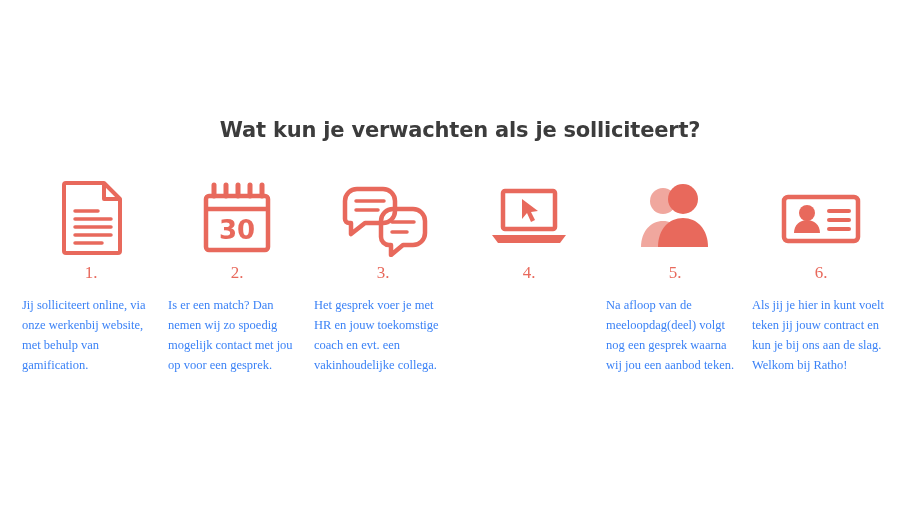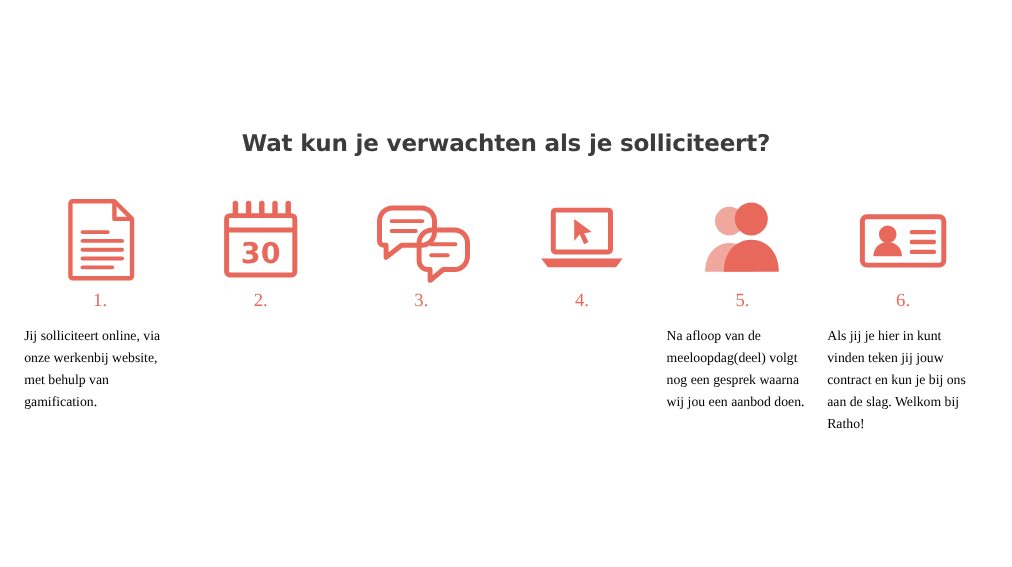--- a/index.html
+++ b/index.html
@@ -56,21 +56,21 @@
   .step-num {
     margin-top: 6px;
     text-align: center;
     color: #e8695c;
     font-family: "Liberation Serif", serif;
     font-size: 17px;
     font-weight: normal;
   }
   .step-text {
     margin-top: 12px;
-    color: #000000;
+    color: #3b82f6;
     font-family: "Liberation Serif", serif;
     font-size: 12.5px;
     line-height: 20px;
     text-align: left;
   }
   .step:nth-child(1) .step-text,
   .step:nth-child(1) .step-num { }
 </style>
 </head>
 <body>
@@ -108,38 +108,40 @@
             <line x1="40" y1="8" x2="40" y2="19"></line>
             <line x1="52" y1="8" x2="52" y2="19"></line>
             <line x1="64" y1="8" x2="64" y2="19"></line>
           </g>
           <rect x="8" y="19" width="62" height="54" rx="3" fill="none" stroke="#e8695c" stroke-width="4.5"></rect>
           <line x1="8" y1="32" x2="70" y2="32" stroke="#e8695c" stroke-width="4.5"></line>
           <text x="39" y="62" text-anchor="middle" font-family="DejaVu Sans, sans-serif" font-size="26" font-weight="bold" fill="#e8695c">30</text>
         </svg>
       </div>
       <div class="step-num">2.</div>
+      <div class="step-text">Is er een match? Dan nemen wij zo spoedig mogelijk contact met jou op voor een gesprek.</div>
     </div>
 
     <div class="step">
       <div class="icon-wrap">
         <svg width="92" height="80" viewBox="0 0 92 80" aria-hidden="true">
           <path d="M8 24 a12 12 0 0 1 12 -12 h26 a12 12 0 0 1 12 12 v10 a12 12 0 0 1 -12 12 h-18 l-14 11 v-11 h-2 a4 4 0 0 1 -4 -4 z" fill="none" stroke="#e8695c" stroke-width="4.5" stroke-linejoin="round"></path>
           <g stroke="#e8695c" stroke-width="3.5" stroke-linecap="round">
             <line x1="19" y1="24" x2="47" y2="24"></line>
             <line x1="19" y1="33" x2="41" y2="33"></line>
           </g>
           <path d="M44 44 a12 12 0 0 1 12 -12 h20 a12 12 0 0 1 12 12 v12 a12 12 0 0 1 -12 12 h-10 l-12 10 v-10 h-2 a8 8 0 0 1 -8 -8 z" fill="none" stroke="#e8695c" stroke-width="4.5" stroke-linejoin="round"></path>
           <g stroke="#e8695c" stroke-width="3.5" stroke-linecap="round">
             <line x1="55" y1="45" x2="77" y2="45"></line>
             <line x1="55" y1="55" x2="70" y2="55"></line>
           </g>
         </svg>
       </div>
       <div class="step-num">3.</div>
+      <div class="step-text">Het gesprek voer je met HR en jouw toekomstige coach en evt. een vakinhoudelijke collega.</div>
     </div>
 
     <div class="step">
       <div class="icon-wrap">
         <svg width="86" height="80" viewBox="0 0 86 80" aria-hidden="true">
           <rect x="17" y="14" width="52" height="38" rx="2" fill="none" stroke="#e8695c" stroke-width="4.5"></rect>
           <path d="M6 58 h74 l-6 8 h-62 z" fill="#e8695c"></path>
           <path d="M36 22 l0 20 l5 -6 l4 9 l4 -2 l-4 -8 l7 -1 z" fill="#e8695c"></path>
         </svg>
       </div>
@@ -153,34 +155,34 @@
             <circle cx="28" cy="24" r="13"></circle>
             <path d="M6 70 c0 -16 10 -26 22 -26 c12 0 22 10 22 26 z"></path>
           </g>
           <g fill="#e8695c">
             <circle cx="48" cy="22" r="15"></circle>
             <path d="M23 70 c0 -18 11 -29 25 -29 c14 0 25 11 25 29 z"></path>
           </g>
         </svg>
       </div>
       <div class="step-num">5.</div>
-      <div class="step-text">Na afloop van de meeloopdag(deel) volgt nog een gesprek waarna wij jou een aanbod doen.</div>
+      <div class="step-text">Na afloop van de meeloopdag(deel) volgt nog een gesprek waarna wij jou een aanbod teken.</div>
     </div>
 
     <div class="step">
       <div class="icon-wrap">
         <svg width="90" height="80" viewBox="0 0 90 80" aria-hidden="true">
           <rect x="8" y="20" width="74" height="44" rx="4" fill="none" stroke="#e8695c" stroke-width="4.5"></rect>
           <circle cx="31" cy="36" r="8" fill="#e8695c"></circle>
           <path d="M18 56 c0 -8 6 -13 13 -13 c7 0 13 5 13 13 z" fill="#e8695c"></path>
           <g stroke="#e8695c" stroke-width="4" stroke-linecap="round">
             <line x1="53" y1="34" x2="73" y2="34"></line>
             <line x1="53" y1="43" x2="73" y2="43"></line>
             <line x1="53" y1="52" x2="73" y2="52"></line>
           </g>
         </svg>
       </div>
       <div class="step-num">6.</div>
-      <div class="step-text">Als jij je hier in kunt vinden teken jij jouw contract en kun je bij ons aan de slag. Welkom bij Ratho!</div>
+      <div class="step-text">Als jij je hier in kunt voelt teken jij jouw contract en kun je bij ons aan de slag. Welkom bij Ratho!</div>
     </div>
 
   </div>
 </div>
 
 </body></html>

